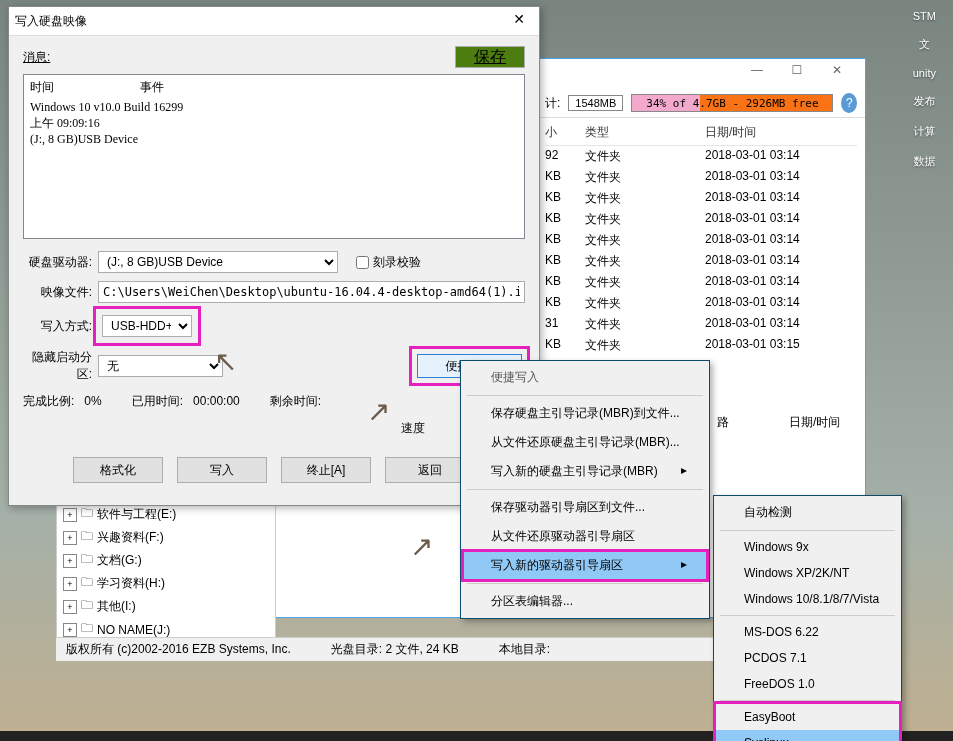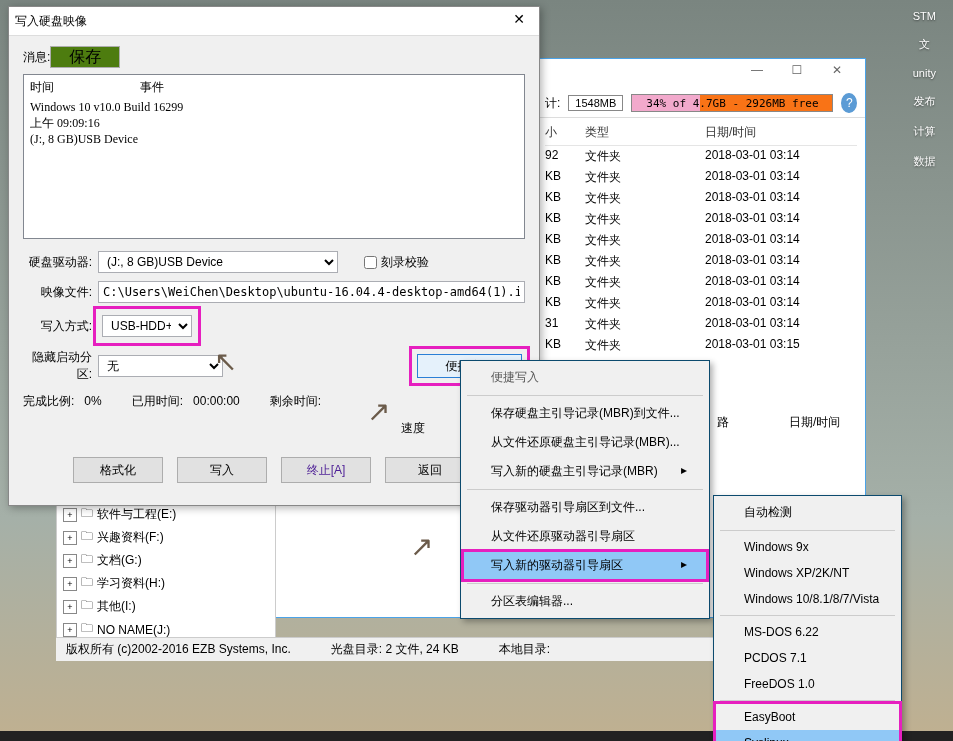--- a/index.html
+++ b/index.html
@@ -7,40 +7,40 @@
 .desktop { position: absolute; inset: 0; background: linear-gradient(to bottom, #7a8580 0%, #a5b0a8 70%, #c0b090 100%); }
 .desktop-icons { position: absolute; right: 17px; top: 10px; color: #fff; font-size: 11px; text-shadow: 0 1px 2px rgba(0,0,0,0.5); }
 .desktop-icons div { margin-bottom: 15px; text-align: center; }
 
 
 .dialog { position: absolute; left: 8px; top: 6px; width: 532px; background: #f0f0f0; border: 1px solid #888; box-shadow: 2px 2px 8px rgba(0,0,0,0.3); z-index: 30; }
 .titlebar { display: flex; justify-content: space-between; align-items: center; background: #fff; padding: 4px 6px; border-bottom: 1px solid #ddd; }
 .titlebar-title { font-size: 12px; }
 .close-btn { width: 28px; height: 20px; text-align: center; font-size: 14px; cursor: pointer; }
 .dialog-body { padding: 10px 14px; background: #f0f0f0; }
-.msg-row { display: flex; align-items: center; margin-bottom: 6px; }
+.msg-row { display: flex; justify-content: space-between; align-items: center; margin-bottom: 6px; text-decoration: underline; }
 .save-btn { width: 70px; height: 22px; background: #4d7c0f; border: 1px solid #adadad; cursor: pointer; font-size: 16px; }
 .log-box { background: #fff; border: 1px solid #828790; height: 165px; padding: 4px 6px; font-family: Liberation Serif, serif; font-size: 12px; margin-bottom: 12px; }
 .log-header { display: flex; margin-bottom: 4px; }
 .log-time-col { width: 110px; }
 .log-row { display: flex; flex-direction: column; }
 .form-row { display: flex; align-items: center; margin-bottom: 8px; }
 .form-label { width: 75px; text-align: right; padding-right: 6px; }
 .form-input { flex: 1; height: 22px; background: #fff; border: 1px solid #abadb3; padding: 2px 4px; font-family: "SimSun", monospace; font-size: 12px; }
 .form-select { width: 240px; height: 22px; background: #fff; border: 1px solid #abadb3; padding: 0 4px; font-size: 12px; }
-.chk { margin-left: 26px; display: flex; align-items: center; gap: 4px; }
+.chk { margin-left: 18px; display: flex; align-items: center; gap: 4px; }
 .highlight-magenta { outline: 3px solid #e61fbf; outline-offset: 2px; }
 .small-select { width: 90px; height: 22px; border: 1px solid #abadb3; background: #fff; padding: 0 4px; font-size: 12px; }
 .wide-select { width: 125px; height: 22px; border: 1px solid #abadb3; background: #fff; padding: 0 4px; font-size: 12px; }
 .quick-btn { width: 105px; height: 24px; border: 1px solid #2a7fd6; background: #e5f1fb; cursor: pointer; font-size: 12px; }
 .progress-row { display: flex; align-items: center; margin: 10px 0; gap: 30px; }
 .speed-row { text-align: right; padding-right: 100px; margin: 8px 0 14px; }
 .btn-row { display: flex; gap: 14px; justify-content: center; padding: 6px 0 12px; }
 .act-btn { width: 90px; height: 26px; background: #e1e1e1; border: 1px solid #adadad; font-size: 12px; cursor: pointer; }
-.act-btn.disabled { color: #4c1d95; }
+.act-btn.disabled { color: #000000; }
 .arrow { position: absolute; font-size: 28px; color: #6b5b4a; }
 
 
 .bgwin { position: absolute; left: 56px; top: 58px; width: 810px; height: 560px; background: #fff; border: 1px solid #4ba3e8; z-index: 10; }
 .bg-title { display: flex; justify-content: space-between; align-items: center; background: #fff; padding: 4px 8px; }
 .bg-title-text { color: #666; }
 .win-btns { display: flex; }
 .win-btns span { width: 40px; height: 22px; text-align: center; color: #666; cursor: pointer; }
 .bg-toolbar { display: flex; align-items: center; padding: 4px 8px; gap: 8px; border-bottom: 1px solid #ddd; }
 .size-box { border: 1px solid #888; padding: 1px 6px; font-family: Liberation Sans, sans-serif; font-size: 11px; background: #fff; }

